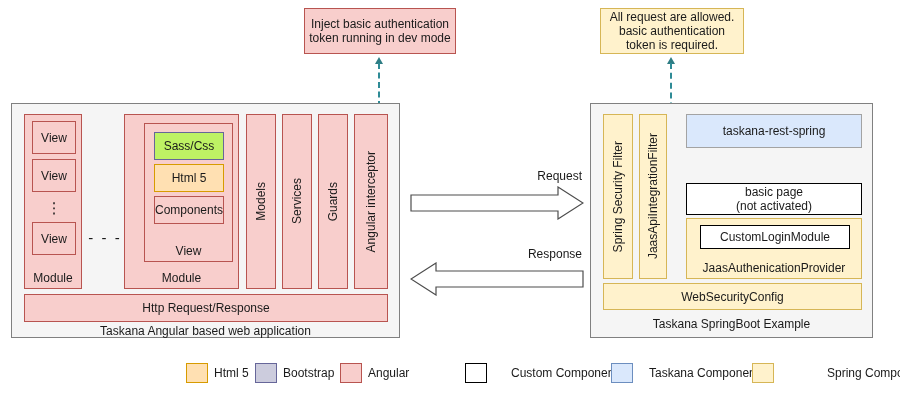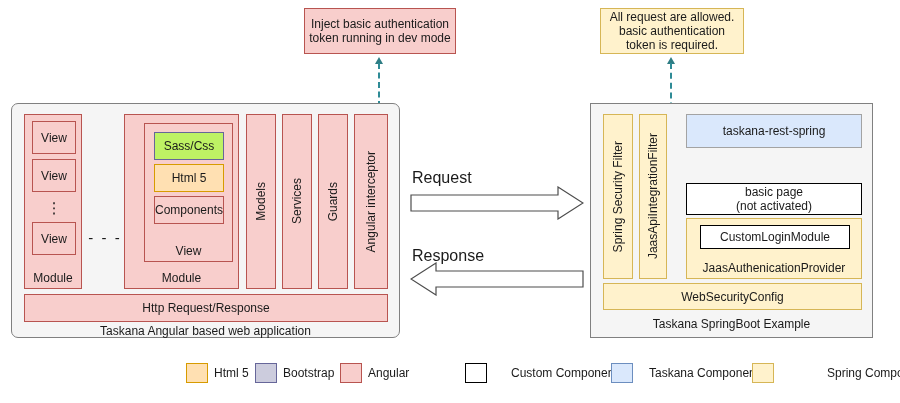--- a/index.html
+++ b/index.html
@@ -104,22 +104,22 @@
   }
   .dash-arrow {
     width: 0; height: 0;
     border-left: 4px solid transparent;
     border-right: 4px solid transparent;
     border-bottom: 7px solid #2e7d84;
   }
 
   
   .arrow-label {
-    font-size: 16px;
-    text-align: left;
+    font-size: 12px;
+    text-align: right;
   }
 
   
   .legend-swatch {
     width: 22px; height: 20px;
     border: 1px solid;
     box-sizing: border-box;
   }
   .legend-text { font-size: 12px; white-space: nowrap; }
   .legend-item { position: absolute; display: flex; align-items: center; gap: 6px; }
@@ -138,21 +138,21 @@
 <div class="abs" style="left:375px; top:57px; width:8px; height:50px;">
   <div class="abs dash-arrow" style="left:0px; top:0px;"></div>
   <div class="abs dash-line" style="left:3px; top:6px; height:44px;"></div>
 </div>
 
 <div class="abs" style="left:667px; top:57px; width:8px; height:268px;">
   <div class="abs dash-arrow" style="left:0px; top:0px;"></div>
   <div class="abs dash-line" style="left:3px; top:6px; height:262px;"></div>
 </div>
 
-<div class="abs panel" style="left:11px; top:103px; width:389px; height:235px;border-radius:7px;">
+<div class="abs panel" style="left:11px; top:103px; width:389px; height:235px;">
 
   <div class="abs ang" style="left:12px; top:10px; width:58px; height:175px;">
     <div class="abs ang center" style="left:7px; top:6px; width:44px; height:33px;">
       <span>View</span>
     </div>
     <div class="abs ang center" style="left:7px; top:44px; width:44px; height:33px;">
       <span>View</span>
     </div>
     <div class="abs center dots-v" style="left:7px; top:80px; width:44px; height:26px;">
       <span>⋮</span>

